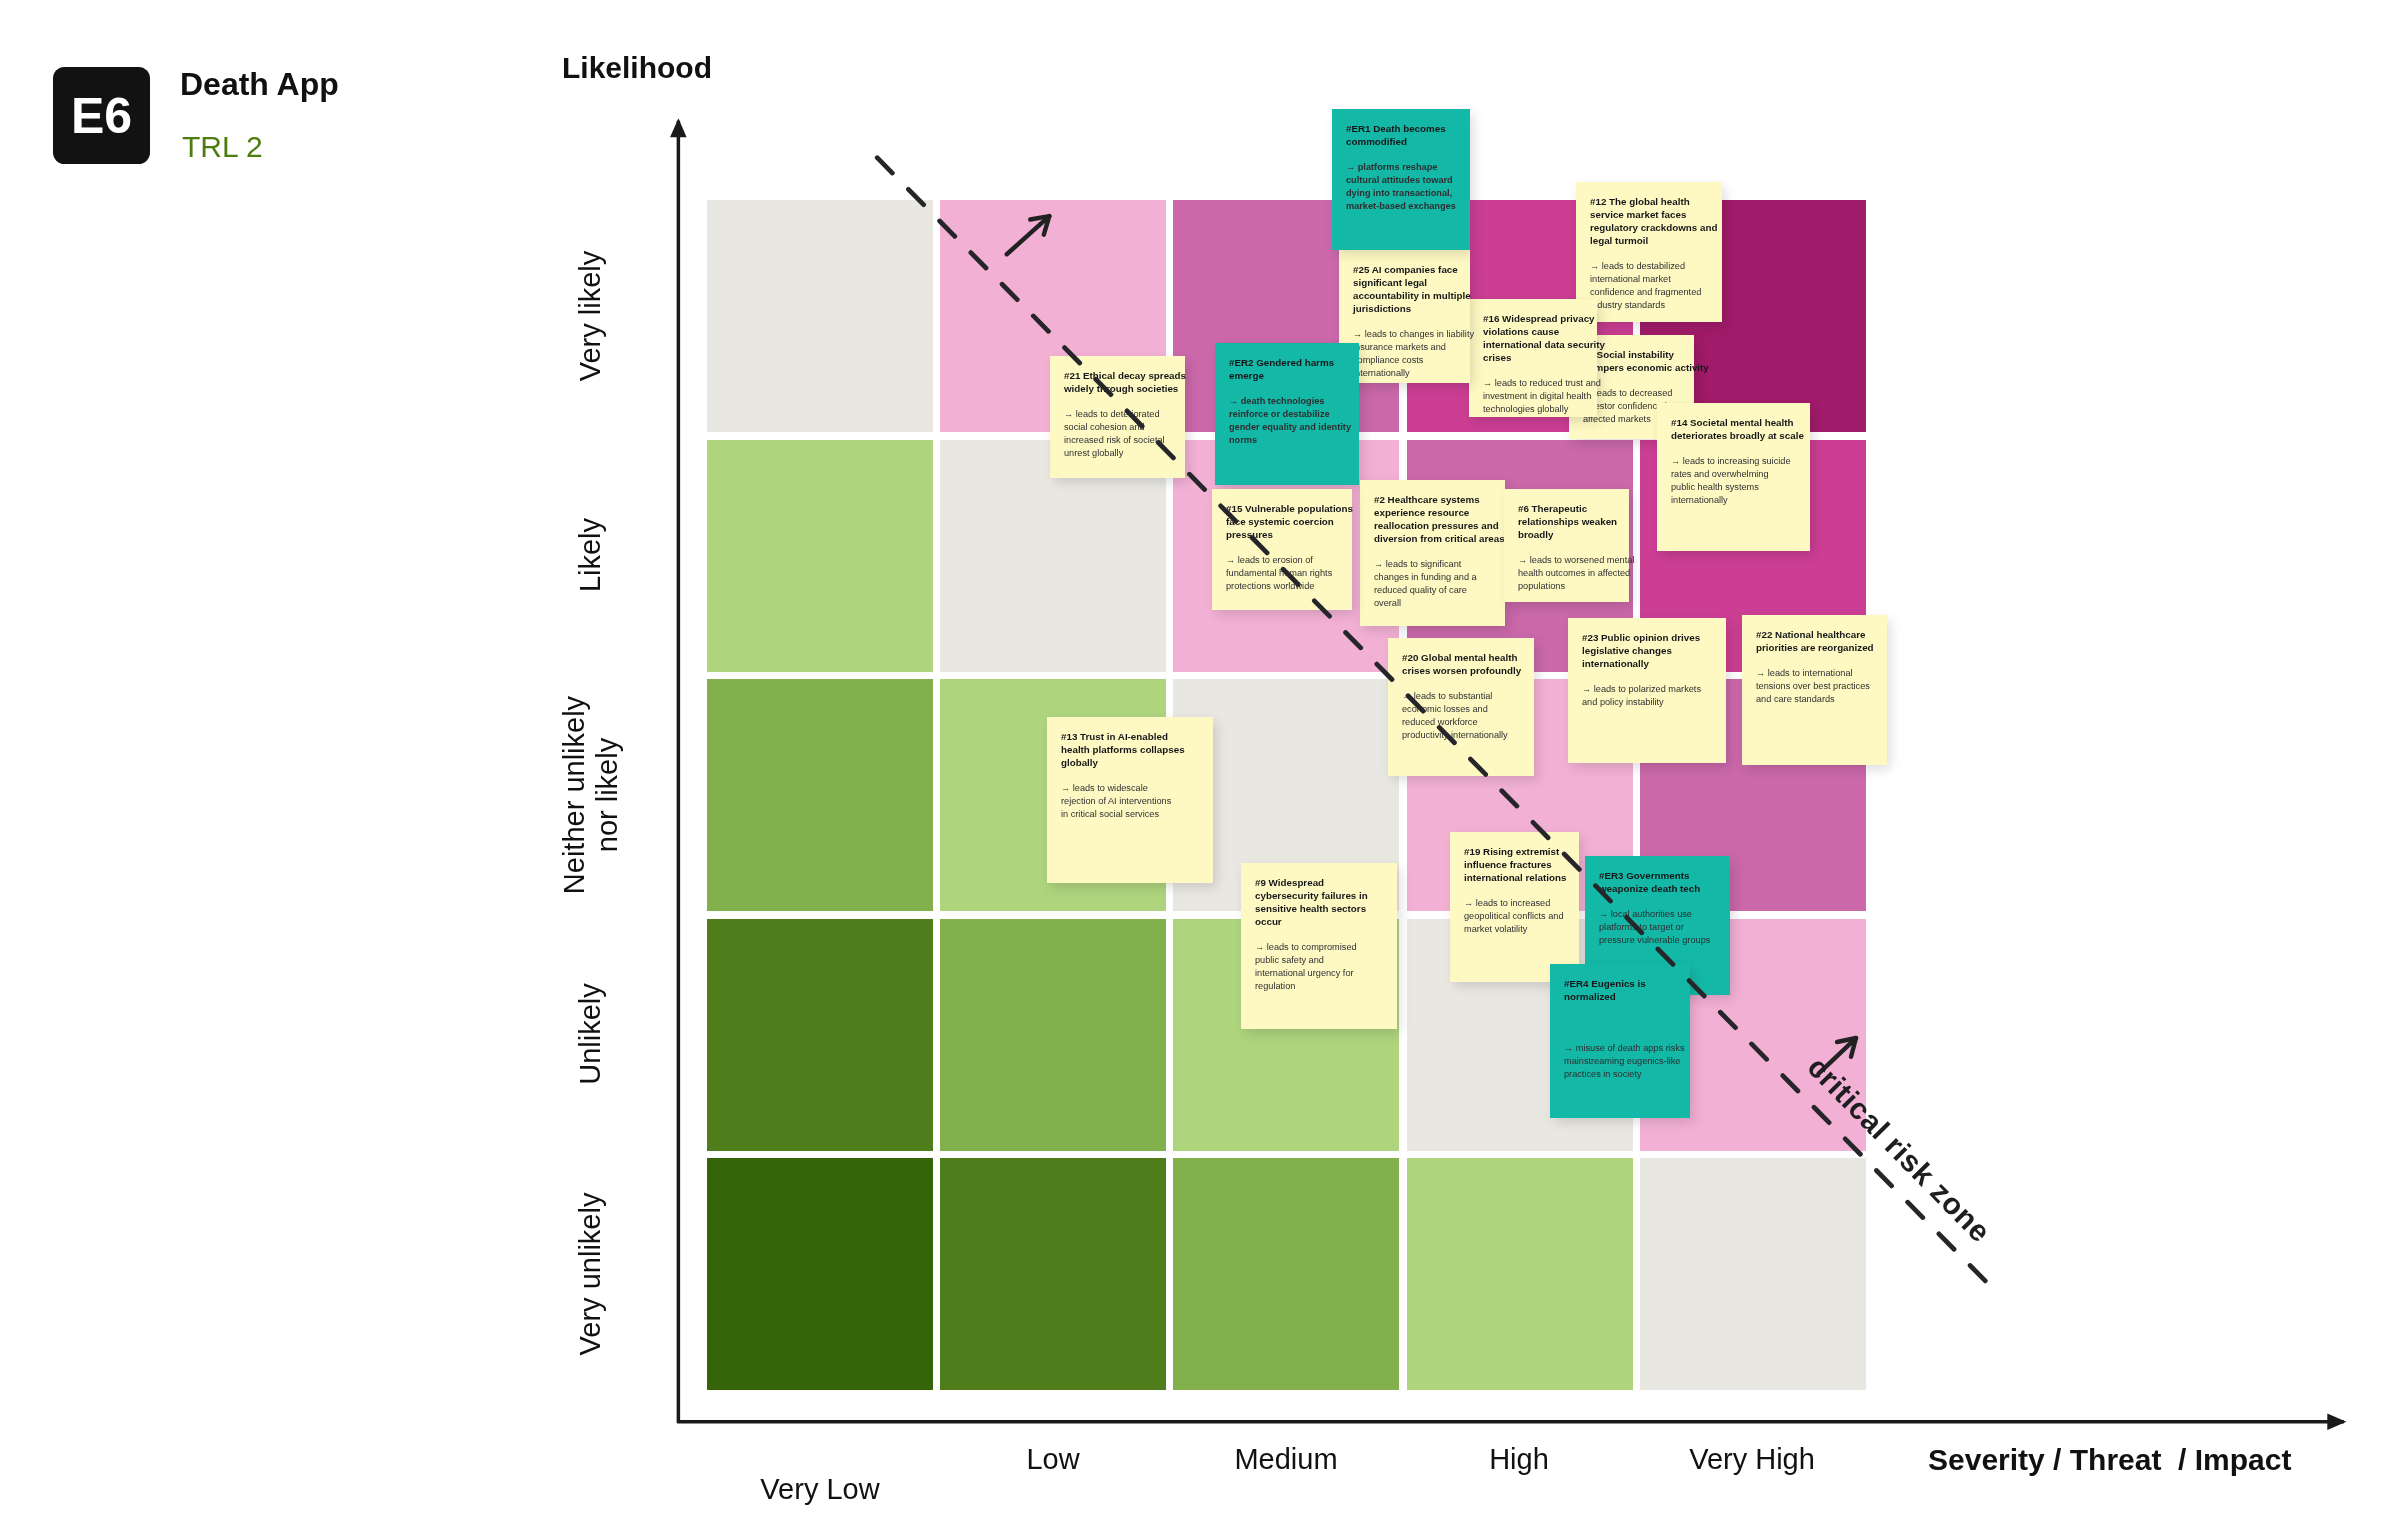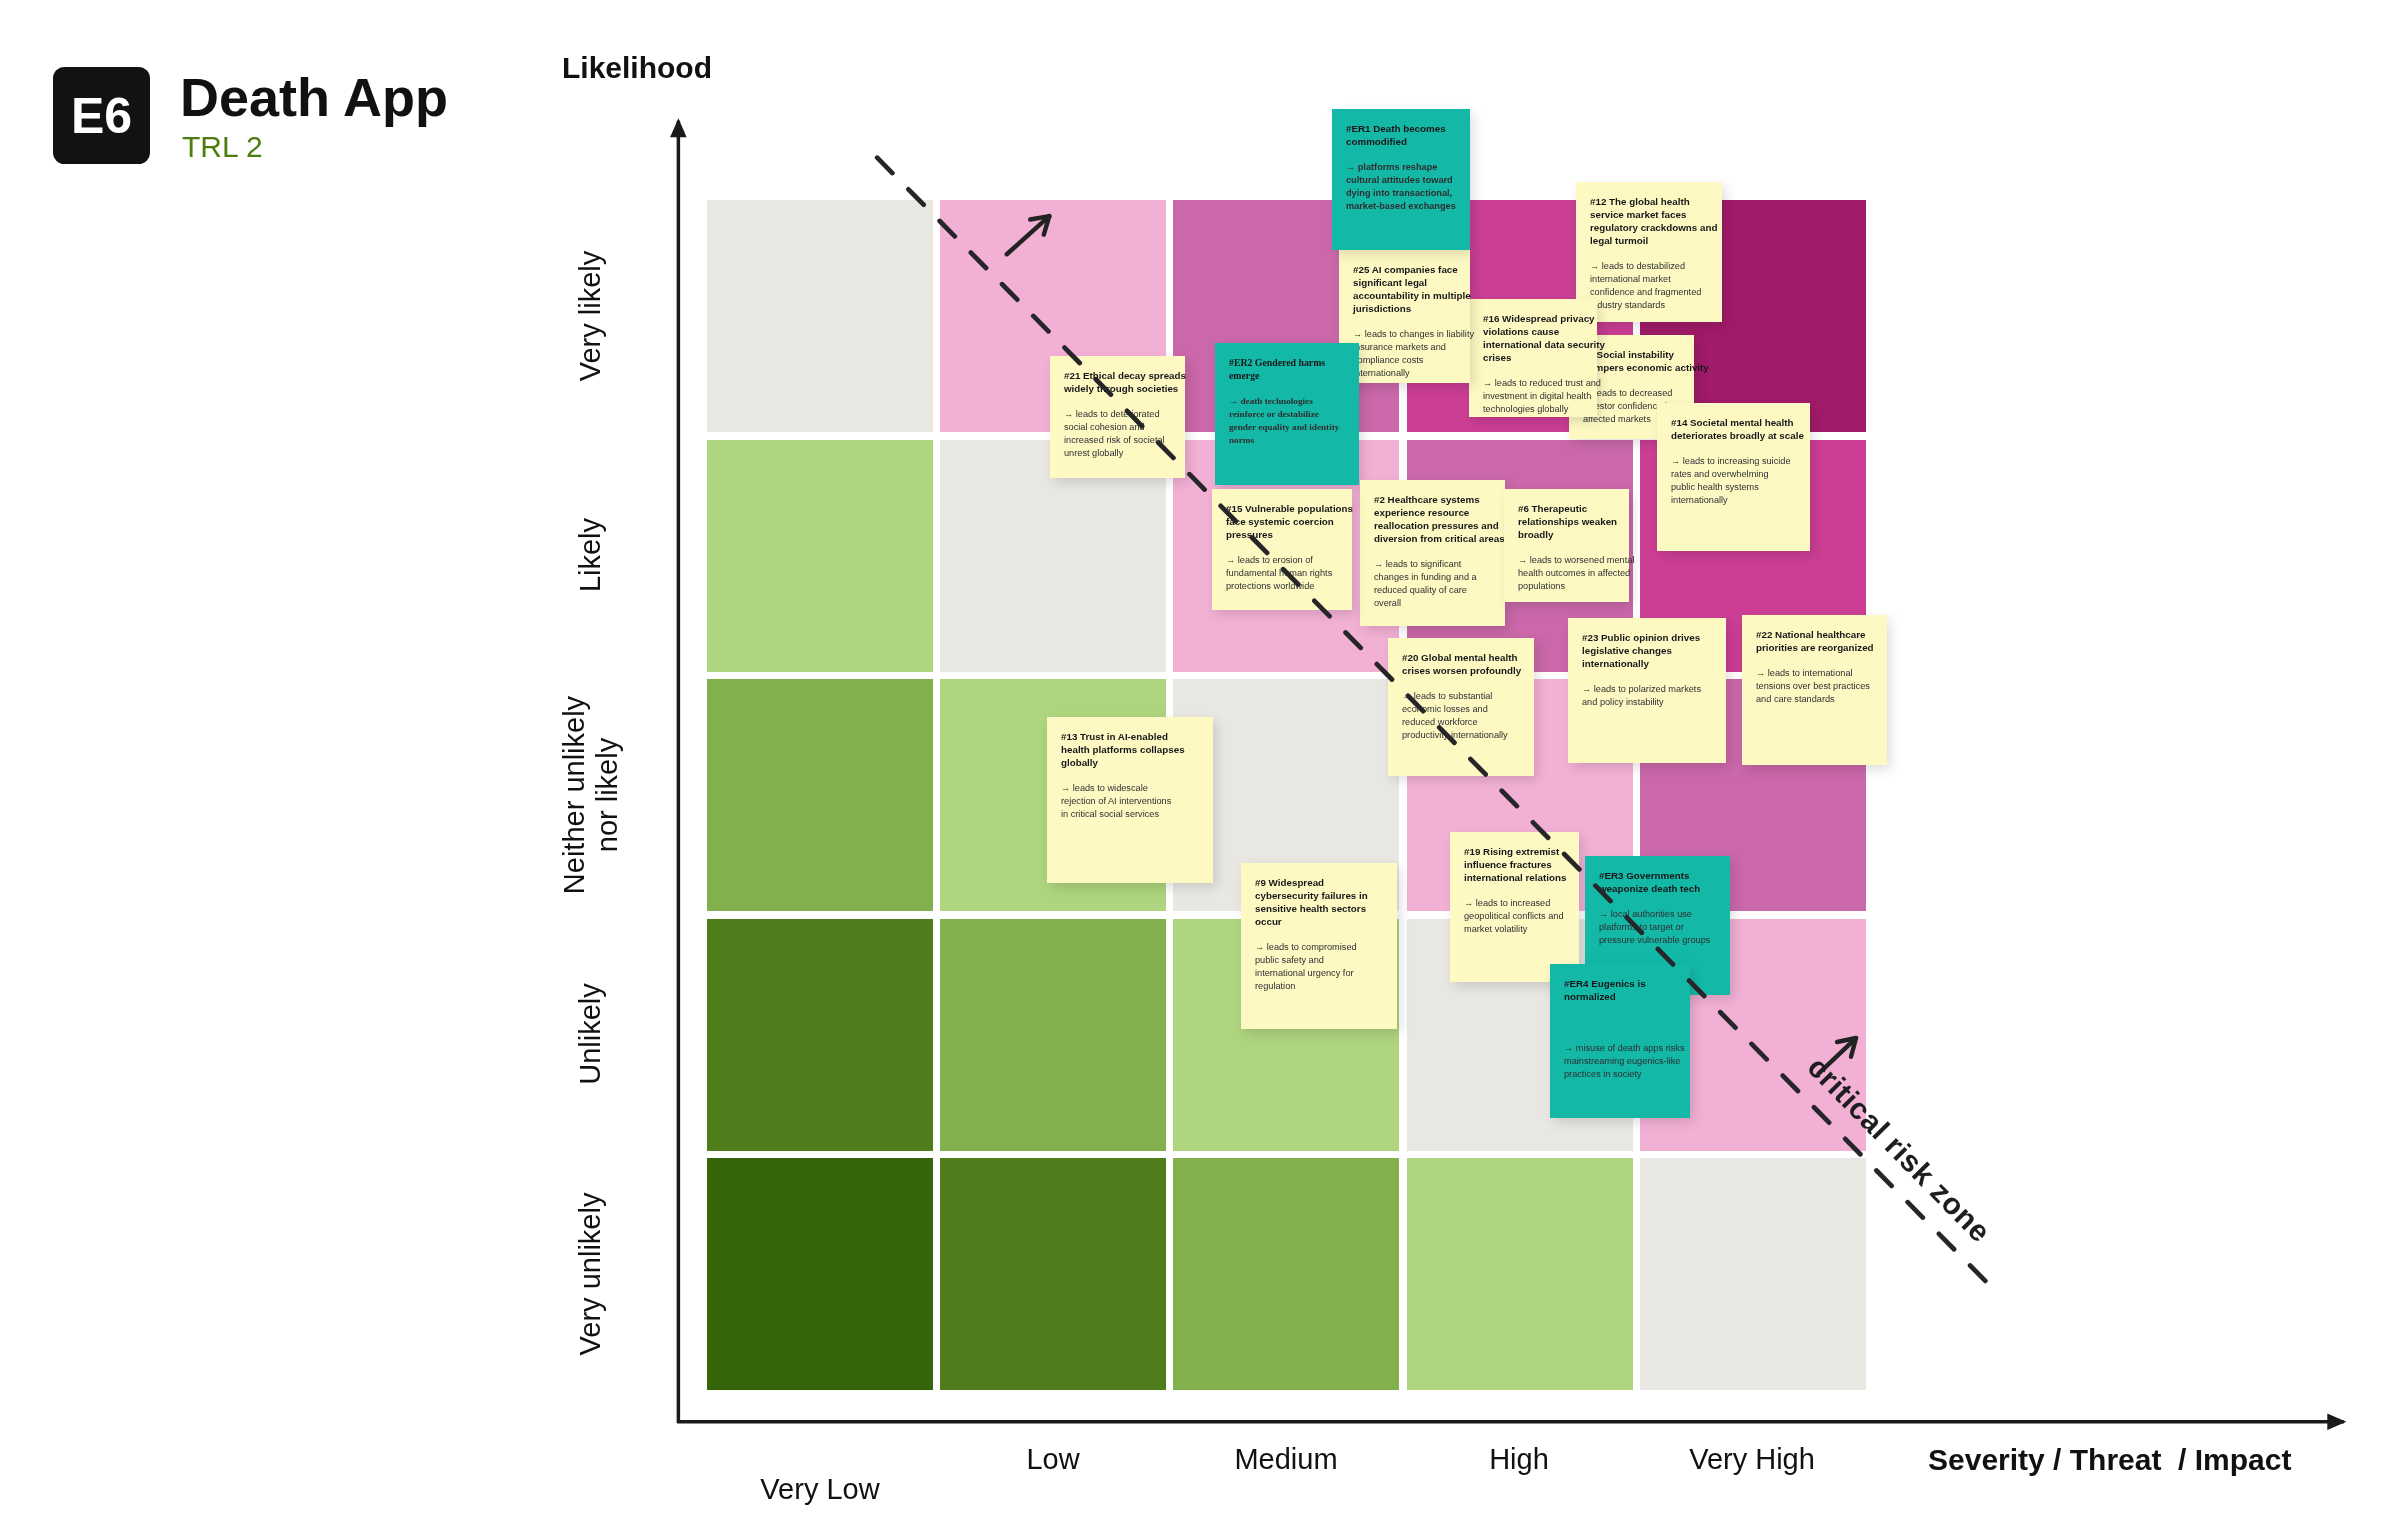--- a/index.html
+++ b/index.html
@@ -3,21 +3,21 @@
 <meta charset="utf-8">
 <style>
   html,body{margin:0;padding:0;background:#ffffff;}
   #canvas{position:relative;width:2401px;height:1533px;background:#ffffff;overflow:hidden;
           font-family:"Liberation Sans","DejaVu Sans",sans-serif;color:#1b1b1f;}
 
   
   .badge{position:absolute;left:53px;top:67px;width:97px;height:97px;background:#121212;
          border-radius:11.4px;display:flex;align-items:center;justify-content:center;
          color:#fff;font-size:50px;font-weight:700;}
-  .app-title{position:absolute;left:180px;top:66px;font-size:54px;font-weight:800;color:#111;}
+  .app-title{position:absolute;left:180px;top:66px;font-size:32px;font-weight:800;color:#111;}
   .app-subtitle{position:absolute;left:182px;top:130px;font-size:30px;font-weight:400;color:#4d7c0f;}
 
   
   .y-title{position:absolute;left:562px;top:51px;font-size:30px;font-weight:700;color:#111;}
   .x-title{position:absolute;left:1928px;top:1443px;font-size:30px;font-weight:700;color:#111;white-space:pre;}
 
   
   .cell{position:absolute;width:226px;height:232px;}
 
   
@@ -140,21 +140,21 @@
 market-based exchanges</div>
       </div>
       <div class="note" style="left: 1050px; top: 356px; width: 135px; height: 122px;">
         <div class="nt">#21 Ethical decay spreads
 widely through societies</div>
         <div class="nb">→ leads to deteriorated
 social cohesion and
 increased risk of societal
 unrest globally</div>
       </div>
-      <div class="note blue" style="left: 1215px; top: 343px; width: 144px; height: 142px; font-family: Liberation Serif, serif;">
+      <div class="note blue" style="left: 1215px; top: 343px; width: 144px; height: 142px;">
         <div class="nt">#ER2 Gendered harms
 emerge</div>
         <div class="nb" style="font-weight: 600;">→ death technologies
 reinforce or destabilize
 gender equality and identity
 norms</div>
       </div>
       <div class="note" style="left: 1657px; top: 403px; width: 153px; height: 148px;">
         <div class="nt">#14 Societal mental health
 deteriorates broadly at scale</div>

